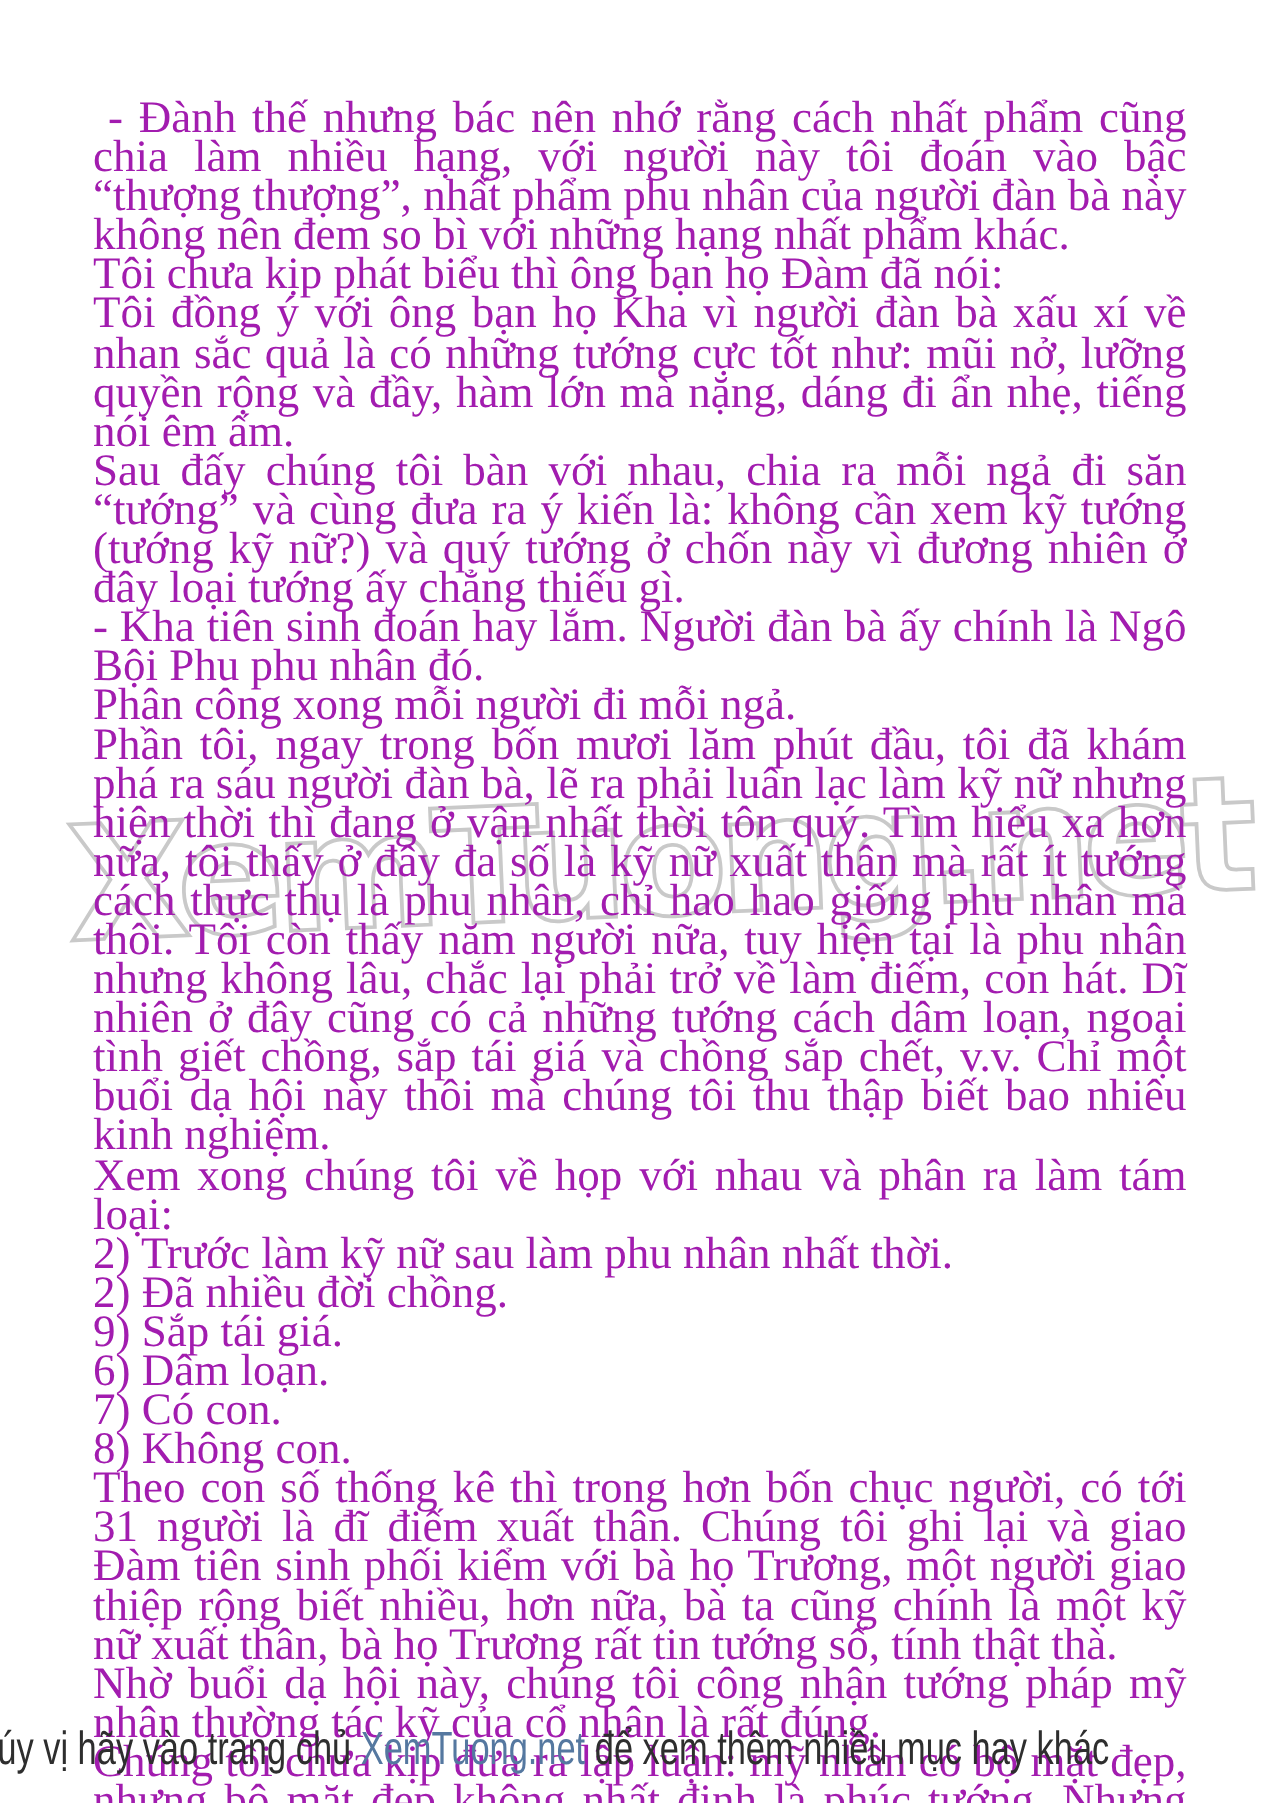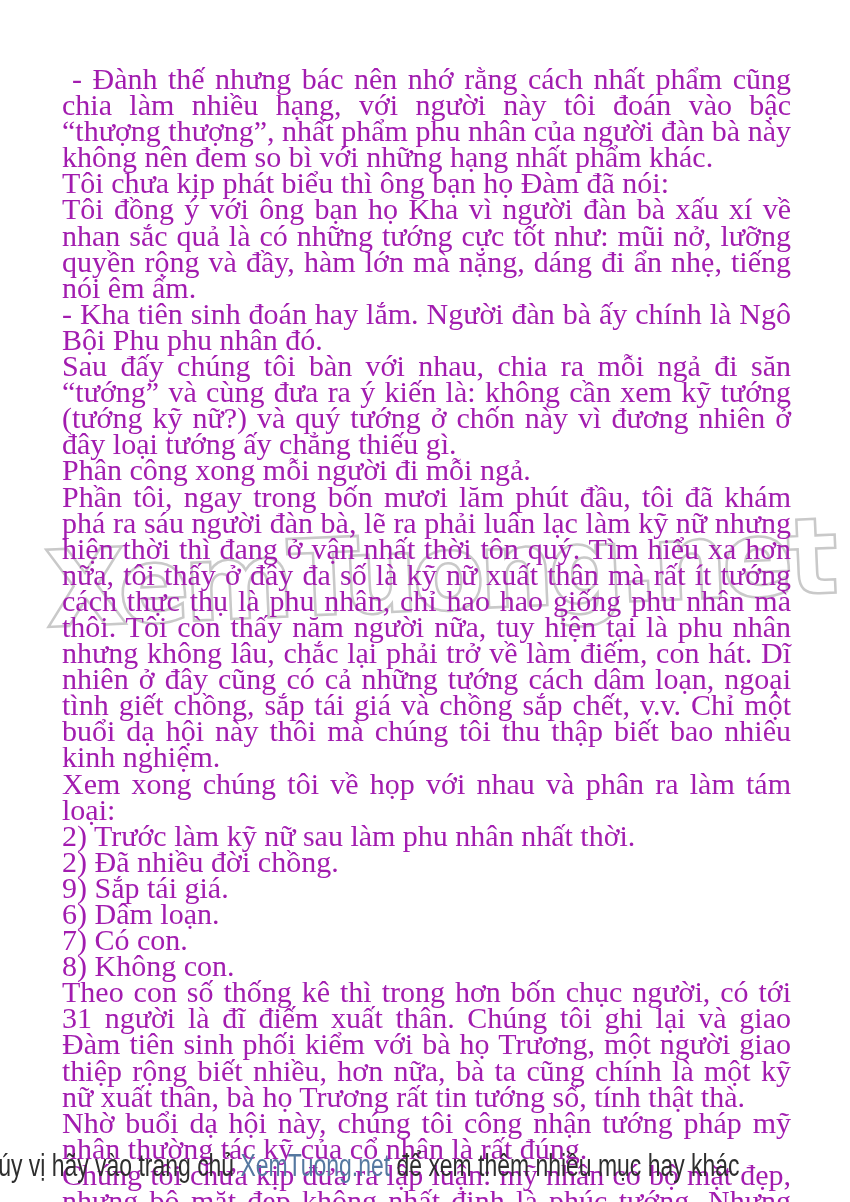--- a/index.html
+++ b/index.html
@@ -79,22 +79,22 @@
 <body>
 
 <div class="page">
 
   <div class="watermark">XemTuong.net</div>
 
   <div class="body-text">
     <p class="para indent-first">- Đành thế nhưng bác nên nhớ rằng cách nhất phẩm cũng chia làm nhiều hạng, với người này tôi đoán vào bậc “thượng thượng”, nhất phẩm phu nhân của người đàn bà này không nên đem so bì với những hạng nhất phẩm khác.</p>
     <p class="para">Tôi chưa kịp phát biểu thì ông bạn họ Đàm đã nói:</p>
     <p class="para">Tôi đồng ý với ông bạn họ Kha vì người đàn bà xấu xí về nhan sắc quả là có những tướng cực tốt như: mũi nở, lưỡng quyền rộng và đầy, hàm lớn mà nặng, dáng đi ẩn nhẹ, tiếng nói êm ấm.</p>
+    <p class="para">Sau đấy chúng tôi bàn với nhau, chia ra mỗi ngả đi săn “tướng” và cùng đưa ra ý kiến là: không cần xem kỹ tướng (tướng kỹ nữ?) và quý tướng ở chốn này vì đương nhiên ở đây loại tướng ấy chẳng thiếu gì.</p>
     <p class="para">- Kha tiên sinh đoán hay lắm. Người đàn bà ấy chính là Ngô Bội Phu phu nhân đó.</p>
-    <p class="para">Sau đấy chúng tôi bàn với nhau, chia ra mỗi ngả đi săn “tướng” và cùng đưa ra ý kiến là: không cần xem kỹ tướng (tướng kỹ nữ?) và quý tướng ở chốn này vì đương nhiên ở đây loại tướng ấy chẳng thiếu gì.</p>
     <p class="para">Phân công xong mỗi người đi mỗi ngả.</p>
     <p class="para">Phần tôi, ngay trong bốn mươi lăm phút đầu, tôi đã khám phá ra sáu người đàn bà, lẽ ra phải luân lạc làm kỹ nữ nhưng hiện thời thì đang ở vận nhất thời tôn quý. Tìm hiểu xa hơn nữa, tôi thấy ở đây đa số là kỹ nữ xuất thân mà rất ít tướng cách thực thụ là phu nhân, chỉ hao hao giống phu nhân mà thôi. Tôi còn thấy năm người nữa, tuy hiện tại là phu nhân nhưng không lâu, chắc lại phải trở về làm điếm, con hát. Dĩ nhiên ở đây cũng có cả những tướng cách dâm loạn, ngoại tình giết chồng, sắp tái giá và chồng sắp chết, v.v. Chỉ một buổi dạ hội này thôi mà chúng tôi thu thập biết bao nhiêu kinh nghiệm.</p>
     <p class="para">Xem xong chúng tôi về họp với nhau và phân ra làm tám loại:</p>
     <p class="para">2) Trước làm kỹ nữ sau làm phu nhân nhất thời.</p>
     <p class="para">2) Đã nhiều đời chồng.</p>
     <p class="para">9) Sắp tái giá.</p>
     <p class="para">6) Dâm loạn.</p>
     <p class="para">7) Có con.</p>
     <p class="para">8) Không con.</p>
     <p class="para">Theo con số thống kê thì trong hơn bốn chục người, có tới 31 người là đĩ điếm xuất thân. Chúng tôi ghi lại và giao Đàm tiên sinh phối kiểm với bà họ Trương, một người giao thiệp rộng biết nhiều, hơn nữa, bà ta cũng chính là một kỹ nữ xuất thân, bà họ Trương rất tin tướng số, tính thật thà.</p>

